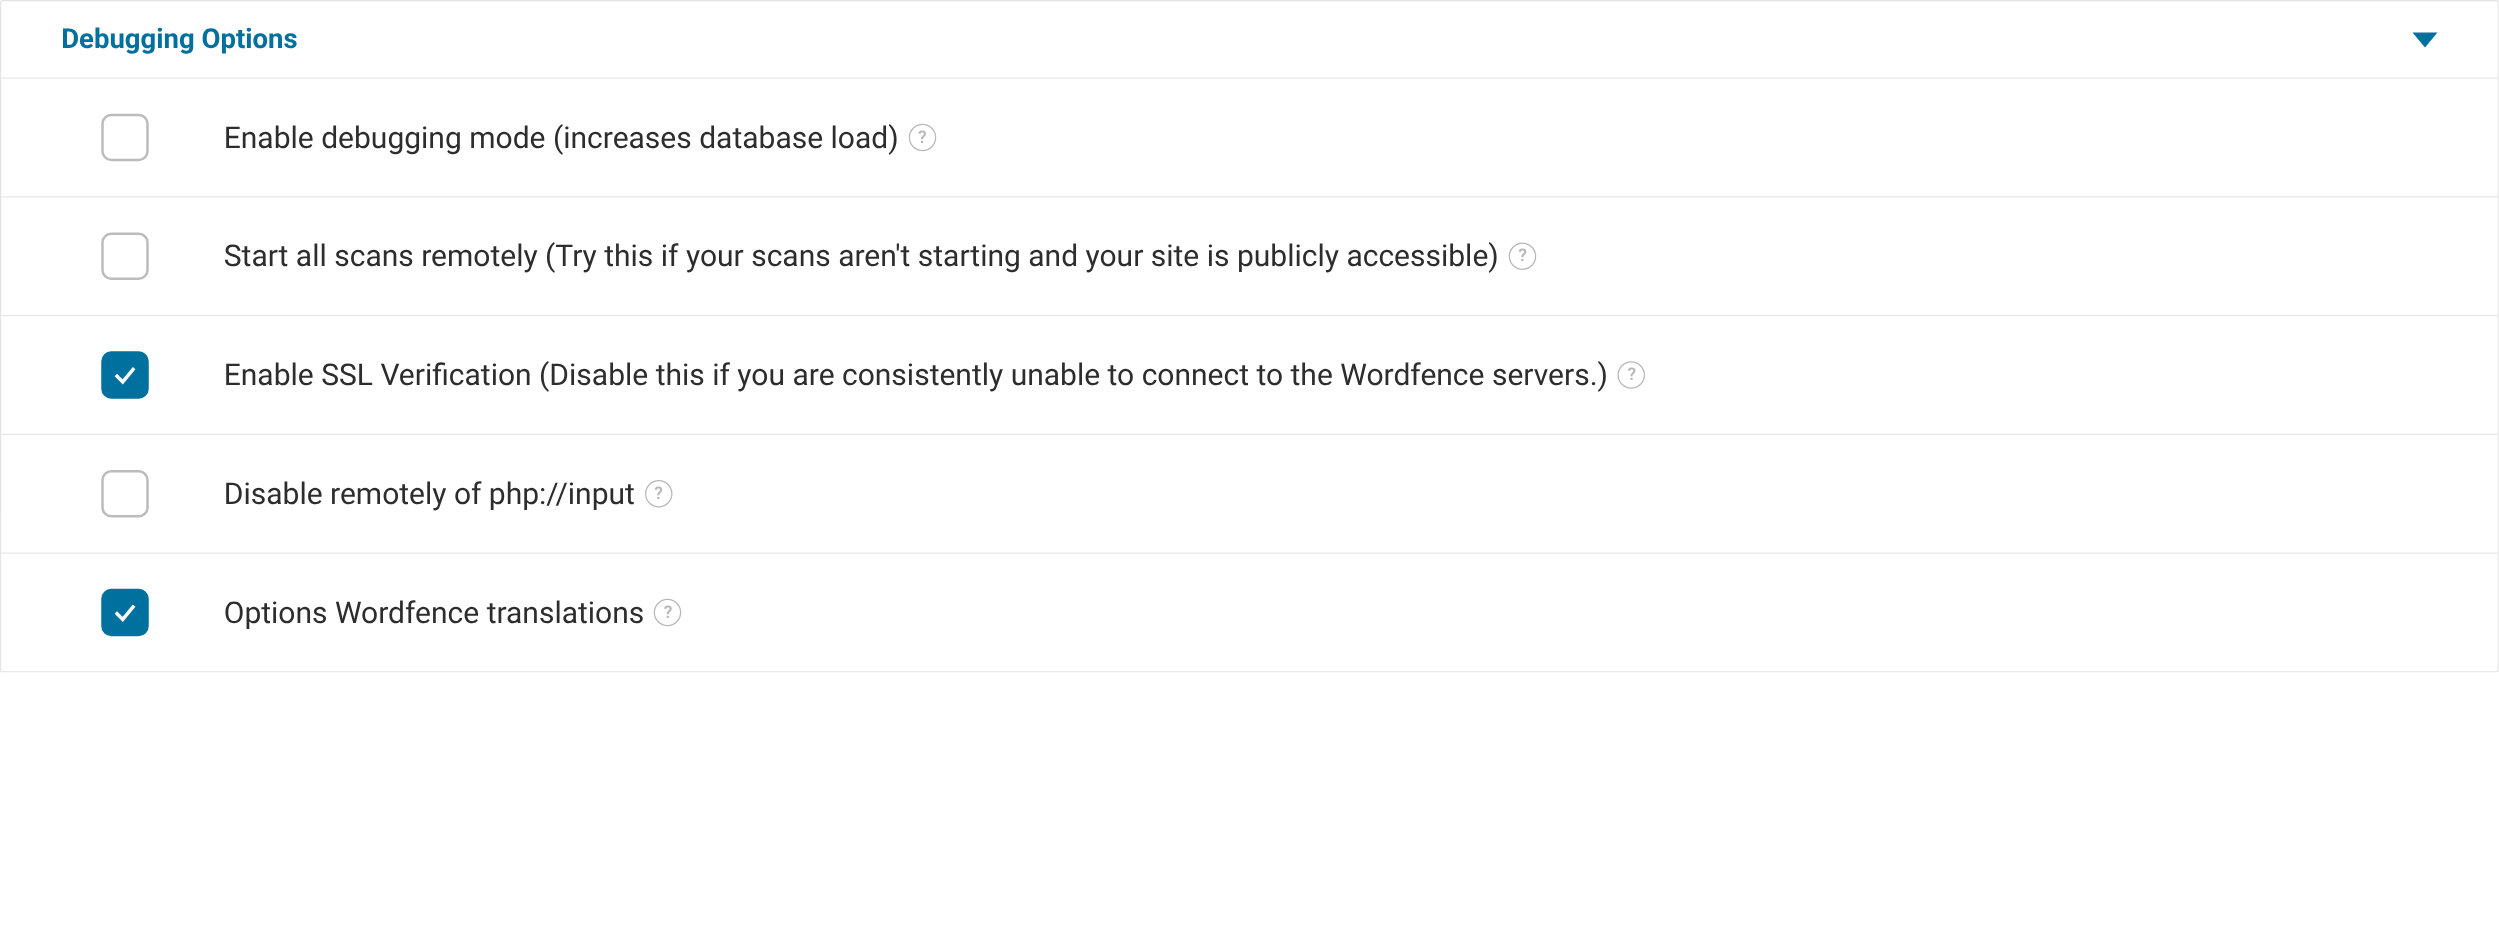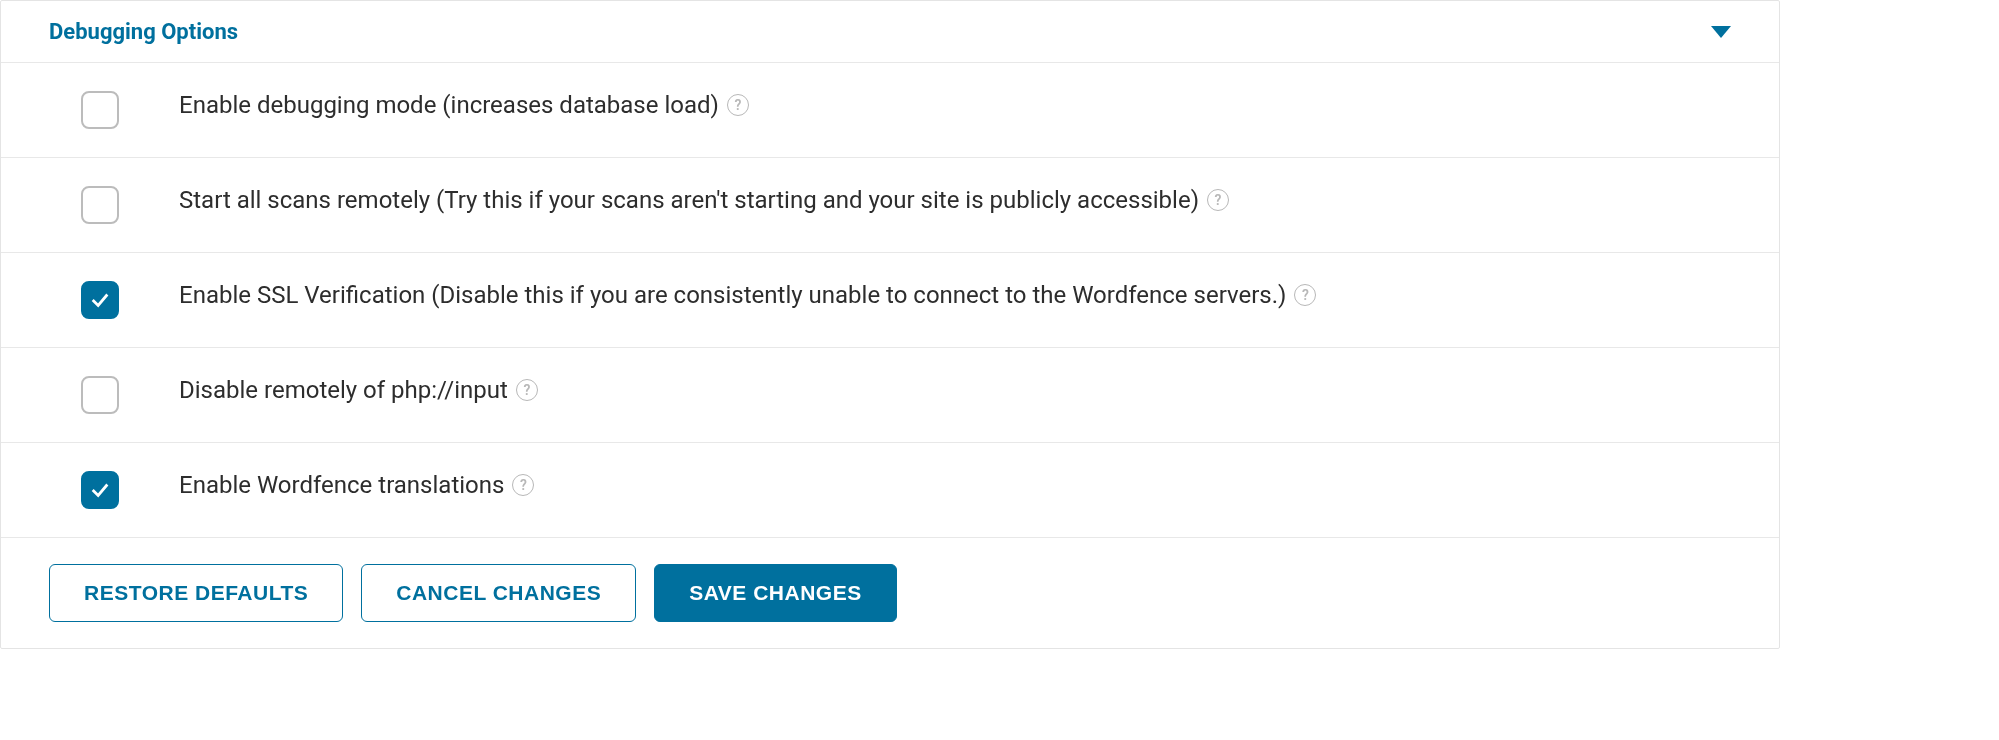--- a/index.html
+++ b/index.html
@@ -8,21 +8,21 @@
       padding: 0;
     }
     body {
       font-family: -apple-system, BlinkMacSystemFont, "Segoe UI", Roboto, "Helvetica Neue", Arial, sans-serif;
       background: #fff;
       color: #2d2d2d;
     }
     .panel {
       border: 1px solid #e4e4e4;
       border-radius: 2px;
-      width: 1780px;
+      width: 1999px;
     }
     .panel-header {
       display: flex;
       align-items: center;
       justify-content: space-between;
       padding: 18px 48px;
       cursor: pointer;
     }
     .panel-title {
       color: #00709e;
@@ -31,21 +31,21 @@
     }
     .collapse-icon {
       width: 0;
       height: 0;
       border-left: 10px solid transparent;
       border-right: 10px solid transparent;
       border-top: 12px solid #00709e;
     }
     .option-row {
       display: flex;
-      align-items: flex-start;
+      align-items: center;
       padding: 28px 48px 28px 80px;
       border-top: 1px solid #e8e8e8;
       gap: 60px;
     }
     .checkbox {
       width: 38px;
       height: 38px;
       border: 2px solid #bcbcbc;
       border-radius: 8px;
       background: #fff;
@@ -168,23 +168,18 @@
     </div>
   </div>
 
   <div class="option-row">
     <div class="checkbox checked">
       <svg viewBox="0 0 24 24">
           <polyline points="4 12 10 18 20 6"></polyline>
         </svg>
     </div>
     <div class="option-label">
-      <span>Enable Wordfence translations</span>
+      <span>Options Wordfence translations</span>
       <span class="help-icon">?</span>
     </div>
   </div>
 
-  <div class="button-row">
-    <button class="btn btn-outline">RESTORE DEFAULTS</button>
-    <button class="btn btn-outline">CANCEL CHANGES</button>
-    <button class="btn btn-primary">SAVE CHANGES</button>
-  </div>
 </div>
 
 </body></html>

